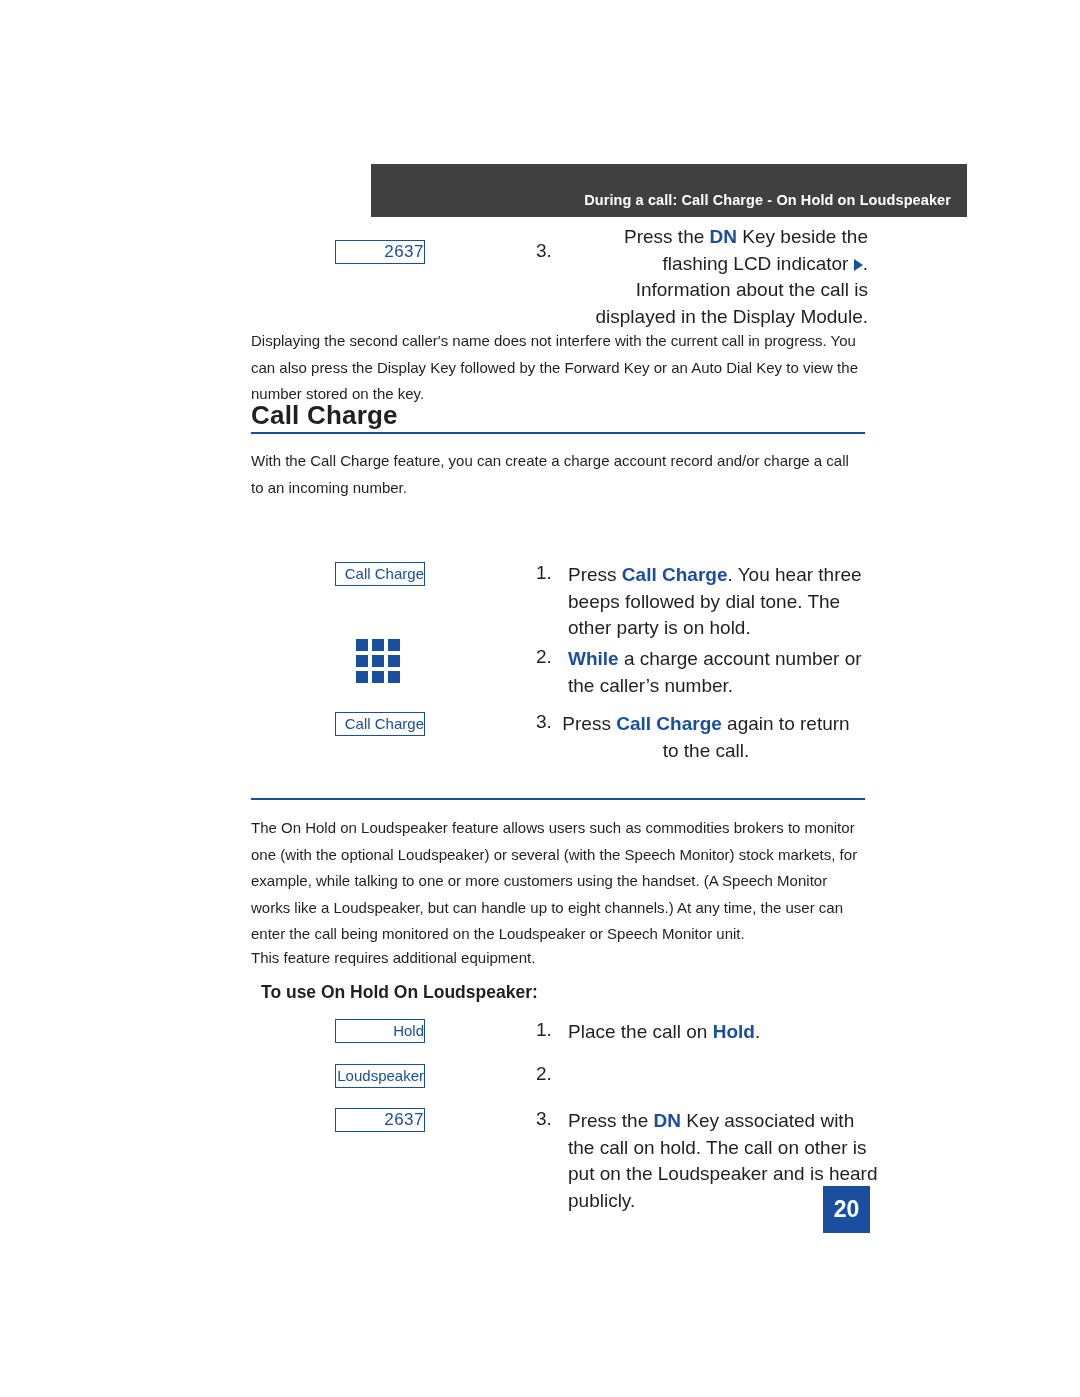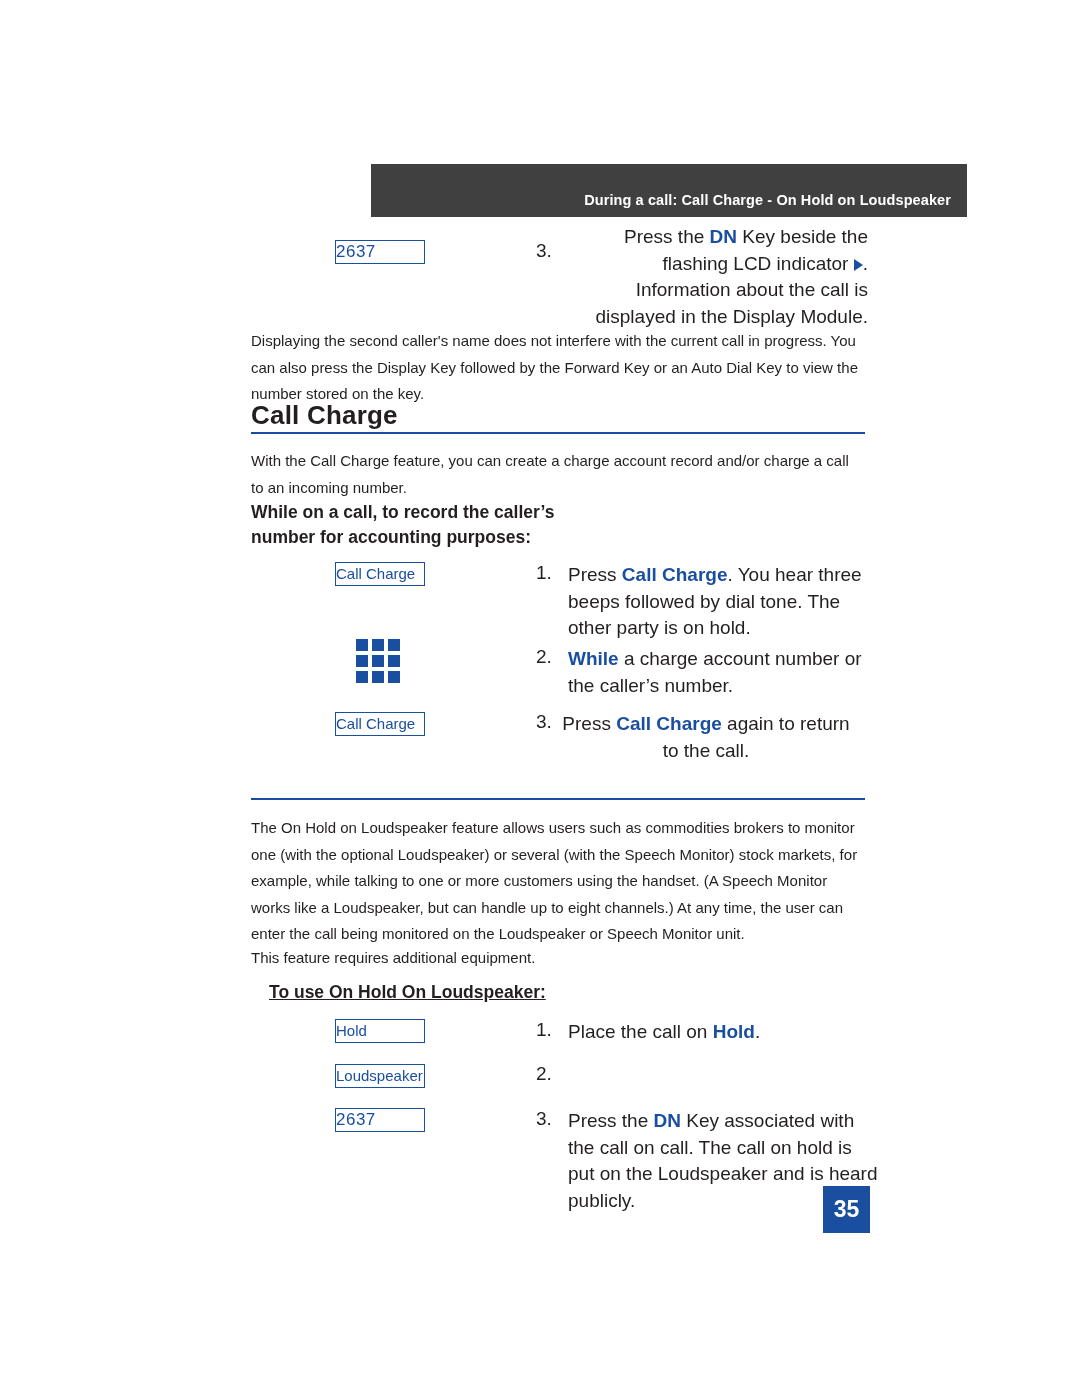--- a/index.html
+++ b/index.html
@@ -72,21 +72,21 @@
     background: #1a4fa0;
   }
 
   
   .keybox {
     position: absolute;
     border: 1.5px solid #1a4fa0;
     background: #ffffff;
     color: #1a4fa0;
     font-size: 15px;
-    text-align: left;
+    text-align: right;
     box-sizing: border-box;
     line-height: 22px;
     height: 24px;
   }
   .keybox.wide {
     width: 90px;
   }
   .keybox.num {
     width: 90px;
     font-size: 17px;
@@ -161,24 +161,20 @@
   <div class="step-num" style="left:536px; top:240px;">3.</div>
   <div class="step-body" style="left:568px; top:224px; width:300px;text-align:right;"><span>Press the </span><span class="blue">DN</span><span> Key beside the flashing LCD indicator </span><span class="tri"></span><span>. Information about the call is displayed in the Display Module.</span></div>
 
   <div class="body-text" style="left:251px; top:328px; width:614px;">Displaying the second caller's name does not interfere with the current call in progress. You can also press the Display Key followed by the Forward Key or an Auto Dial Key to view the number stored on the key.</div>
 
   <div class="section-heading" style="left:251px; top:400px;">Call Charge</div>
   <div class="section-rule" style="left:251px; top:432px; width:614px;"></div>
 
   <div class="body-text" style="left:251px; top:448px; width:614px;">With the Call Charge feature, you can create a charge account record and/or charge a call to an incoming number.</div>
 
-  <div class="bold-lead" style="left:251px; top:500px; width:520px;">
-    <span>While on a call, to record the caller’s</span><br>
-    <span>number for accounting purposes:</span>
-  </div>
 
   <div class="keybox wide" style="left:335px; top:562px;">Call Charge</div>
   <div class="step-num" style="left:536px; top:562px;">1.</div>
   <div class="step-body" style="left:568px; top:562px; width:300px;"><span>Press </span><span class="blue">Call Charge</span><span>. You hear three beeps followed by dial tone. The other party is on hold.</span></div>
 
   <div class="keypad-icon" style="left:356px; top:639px;">
     <div class="kp" style="left:0px;  top:0px;"></div>
     <div class="kp" style="left:16px; top:0px;"></div>
     <div class="kp" style="left:32px; top:0px;"></div>
     <div class="kp" style="left:0px;  top:16px;"></div>
@@ -194,28 +190,28 @@
   <div class="keybox wide" style="left:335px; top:712px;">Call Charge</div>
   <div class="step-num" style="left:536px; top:711px;">3.</div>
   <div class="step-body" style="left:556px; top:711px; width:300px;text-align:center;"><span>Press </span><span class="blue">Call Charge</span><span> again to return to the call.</span></div>
 
   <div class="section-rule" style="left:251px; top:798px; width:614px;"></div>
 
   <div class="body-text" style="left:251px; top:815px; width:618px;">The On Hold on Loudspeaker feature allows users such as commodities brokers to monitor one (with the optional Loudspeaker) or several (with the Speech Monitor) stock markets, for example, while talking to one or more customers using the handset. (A Speech Monitor works like a Loudspeaker, but can handle up to eight channels.) At any time, the user can enter the call being monitored on the Loudspeaker or Speech Monitor unit.</div>
 
   <div class="body-text" style="left:251px; top:945px; width:618px;">This feature requires additional equipment.</div>
 
-  <div class="bold-lead" style="left:269px; top:980px; width:520px;text-decoration:underline;">To use On Hold On Loudspeaker:</div>
+  <div class="bold-lead" style="left:261px; top:980px; width:520px;">To use On Hold On Loudspeaker:</div>
 
   <div class="keybox wide" style="left:335px; top:1019px;">Hold</div>
   <div class="step-num" style="left:536px; top:1019px;">1.</div>
   <div class="step-body" style="left:568px; top:1019px; width:310px;"><span>Place the call on </span><span class="blue">Hold</span><span>.</span></div>
 
   <div class="keybox wide" style="left:335px; top:1064px;">Loudspeaker</div>
   <div class="step-num" style="left:536px; top:1063px;">2.</div>
 
   <div class="keybox num" style="left:335px; top:1108px;">2637</div>
   <div class="step-num" style="left:536px; top:1108px;">3.</div>
-  <div class="step-body" style="left:568px; top:1108px; width:310px;"><span>Press the </span><span class="blue">DN</span><span> Key associated with the call on call. The call on hold is put on the Loudspeaker and is heard publicly.</span></div>
-
-  <div class="page-number-box">35</div>
+  <div class="step-body" style="left:568px; top:1108px; width:310px;"><span>Press the </span><span class="blue">DN</span><span> Key associated with the call on hold. The call on other is put on the Loudspeaker and is heard publicly.</span></div>
+
+  <div class="page-number-box">20</div>
 
 </div>
 
 </body></html>

